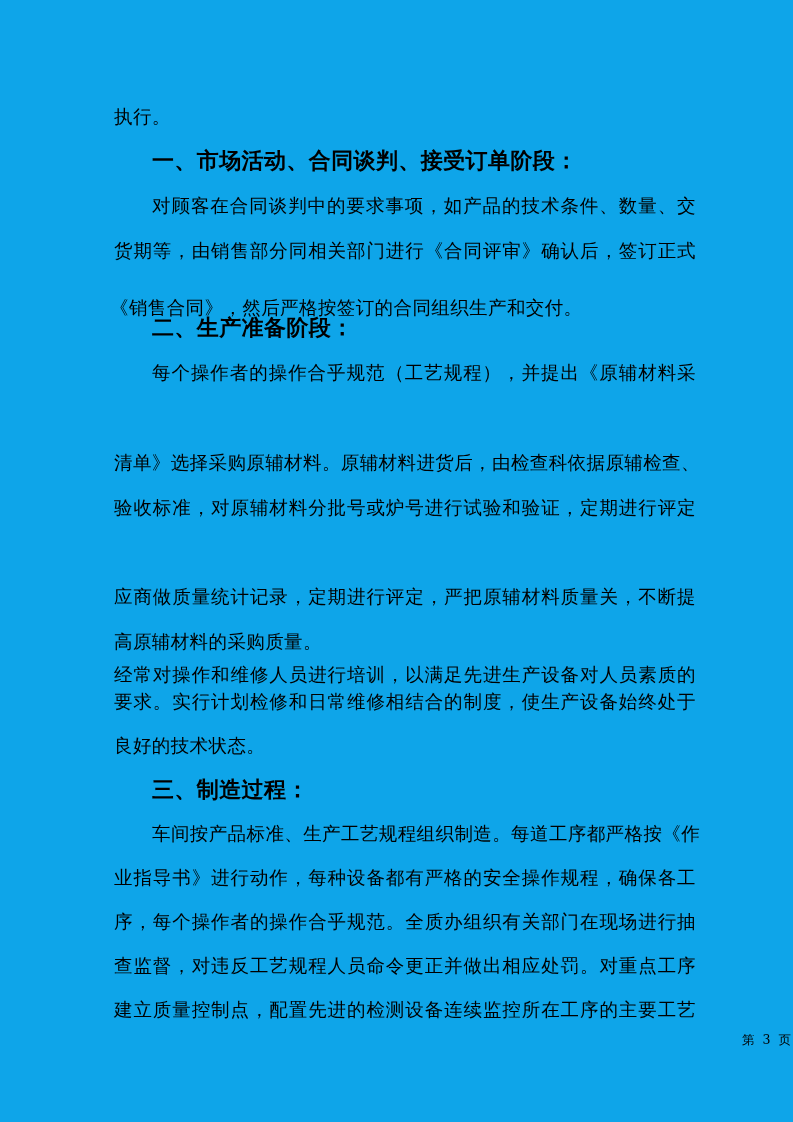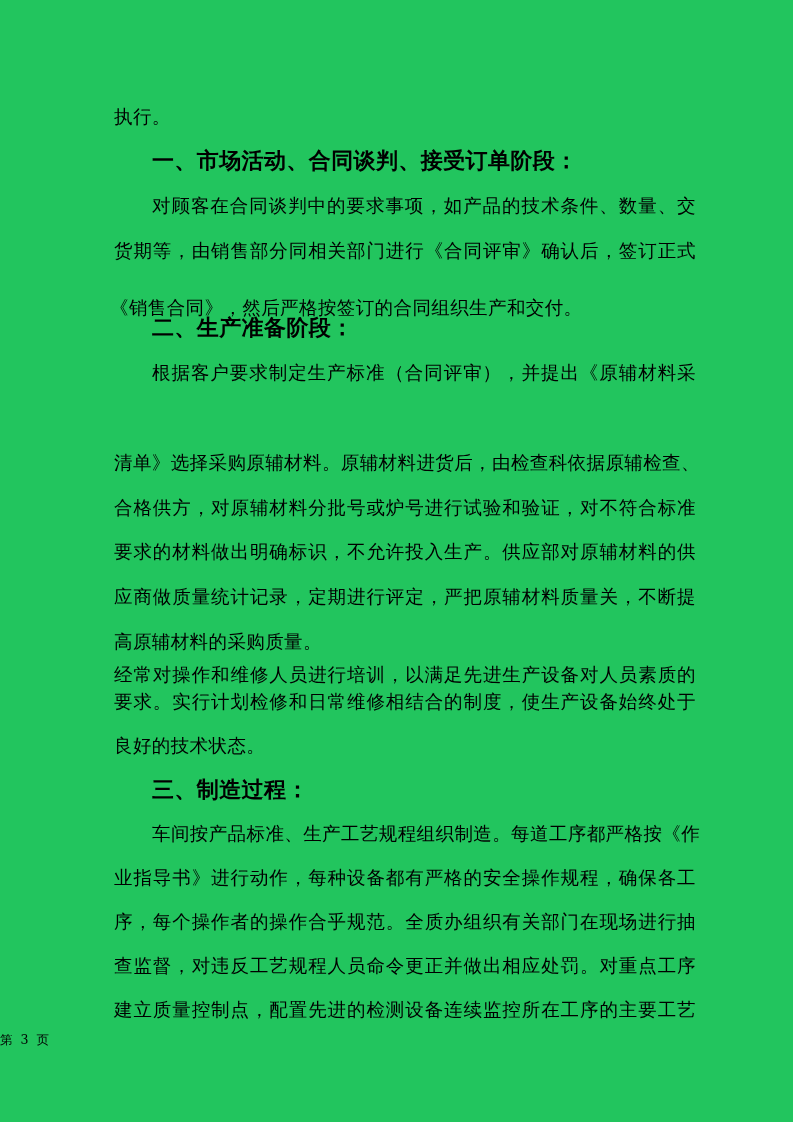--- a/index.html
+++ b/index.html
@@ -1,40 +1,39 @@
 <!DOCTYPE html>
 <html><head>
 <meta charset="utf-8">
 <style>
   html, body { margin:0; padding:0; background:#ffffff; }
   body { width:793px; height:1122px; position:relative; overflow:hidden;
          font-family:"DejaVu Serif","Liberation Serif",serif; color:#000; }
-  .page { position:absolute; left:0; top:0; width:793px; height:1122px; background:#22c55e; }
+  .page { position:absolute; left:0; top:0; width:793px; height:1122px; background:#0ea5e9; }
   .line { position:absolute; left:114px; width:582px; font-size:18.5px; line-height:24px;
           white-space:nowrap; letter-spacing:0.4px; }
   .justify { text-align:justify; text-align-last:justify; }
   .indent { left:152px; width:544px; }
   .bold { font-weight:bold; font-family:"DejaVu Sans","Liberation Sans",sans-serif; font-size:22px; }
-  .footer { position:absolute; top:1030px; left:0; width:793px; text-align:left;
+  .footer { position:absolute; top:1030px; left:0; width:793px; text-align:right;
             font-size:12.5px; letter-spacing:2px; }
 </style>
 </head>
 <body>
 
 <div class="page">
   <div class="line" style="top:105px">执行。</div>
   <div class="line indent bold" style="top:149px">一、市场活动、合同谈判、接受订单阶段：</div>
   <div class="line indent justify" style="top:194px">对顾客在合同谈判中的要求事项，如产品的技术条件、数量、交</div>
   <div class="line justify" style="top:239px">货期等，由销售部分同相关部门进行《合同评审》确认后，签订正式</div>
   <div class="line" style="top:296px; left:110px">《销售合同》，然后严格按签订的合同组织生产和交付。</div>
   <div class="line indent bold" style="top:316px">二、生产准备阶段：</div>
-  <div class="line indent justify" style="top:361px">根据客户要求制定生产标准（合同评审），并提出《原辅材料采</div>
+  <div class="line indent justify" style="top:361px">每个操作者的操作合乎规范（工艺规程），并提出《原辅材料采</div>
   <div class="line justify" style="top:451px">清单》选择采购原辅材料。原辅材料进货后，由检查科依据原辅检查、</div>
-  <div class="line justify" style="top:496px">合格供方，对原辅材料分批号或炉号进行试验和验证，对不符合标准</div>
-  <div class="line justify" style="top:540px">要求的材料做出明确标识，不允许投入生产。供应部对原辅材料的供</div>
+  <div class="line justify" style="top:496px">验收标准，对原辅材料分批号或炉号进行试验和验证，定期进行评定</div>
   <div class="line justify" style="top:585px">应商做质量统计记录，定期进行评定，严把原辅材料质量关，不断提</div>
   <div class="line" style="top:630px">高原辅材料的采购质量。</div>
   <div class="line justify" style="top:663px">经常对操作和维修人员进行培训，以满足先进生产设备对人员素质的</div>
   <div class="line justify" style="top:690px">要求。实行计划检修和日常维修相结合的制度，使生产设备始终处于</div>
   <div class="line" style="top:734px">良好的技术状态。</div>
   <div class="line indent justify" style="top:822px">车间按产品标准、生产工艺规程组织制造。每道工序都严格按《作</div>
   <div class="line indent bold" style="top:778px">三、制造过程：</div>
   <div class="line justify" style="top:866px">业指导书》进行动作，每种设备都有严格的安全操作规程，确保各工</div>
   <div class="line justify" style="top:910px">序，每个操作者的操作合乎规范。全质办组织有关部门在现场进行抽</div>
   <div class="line justify" style="top:954px">查监督，对违反工艺规程人员命令更正并做出相应处罚。对重点工序</div>

